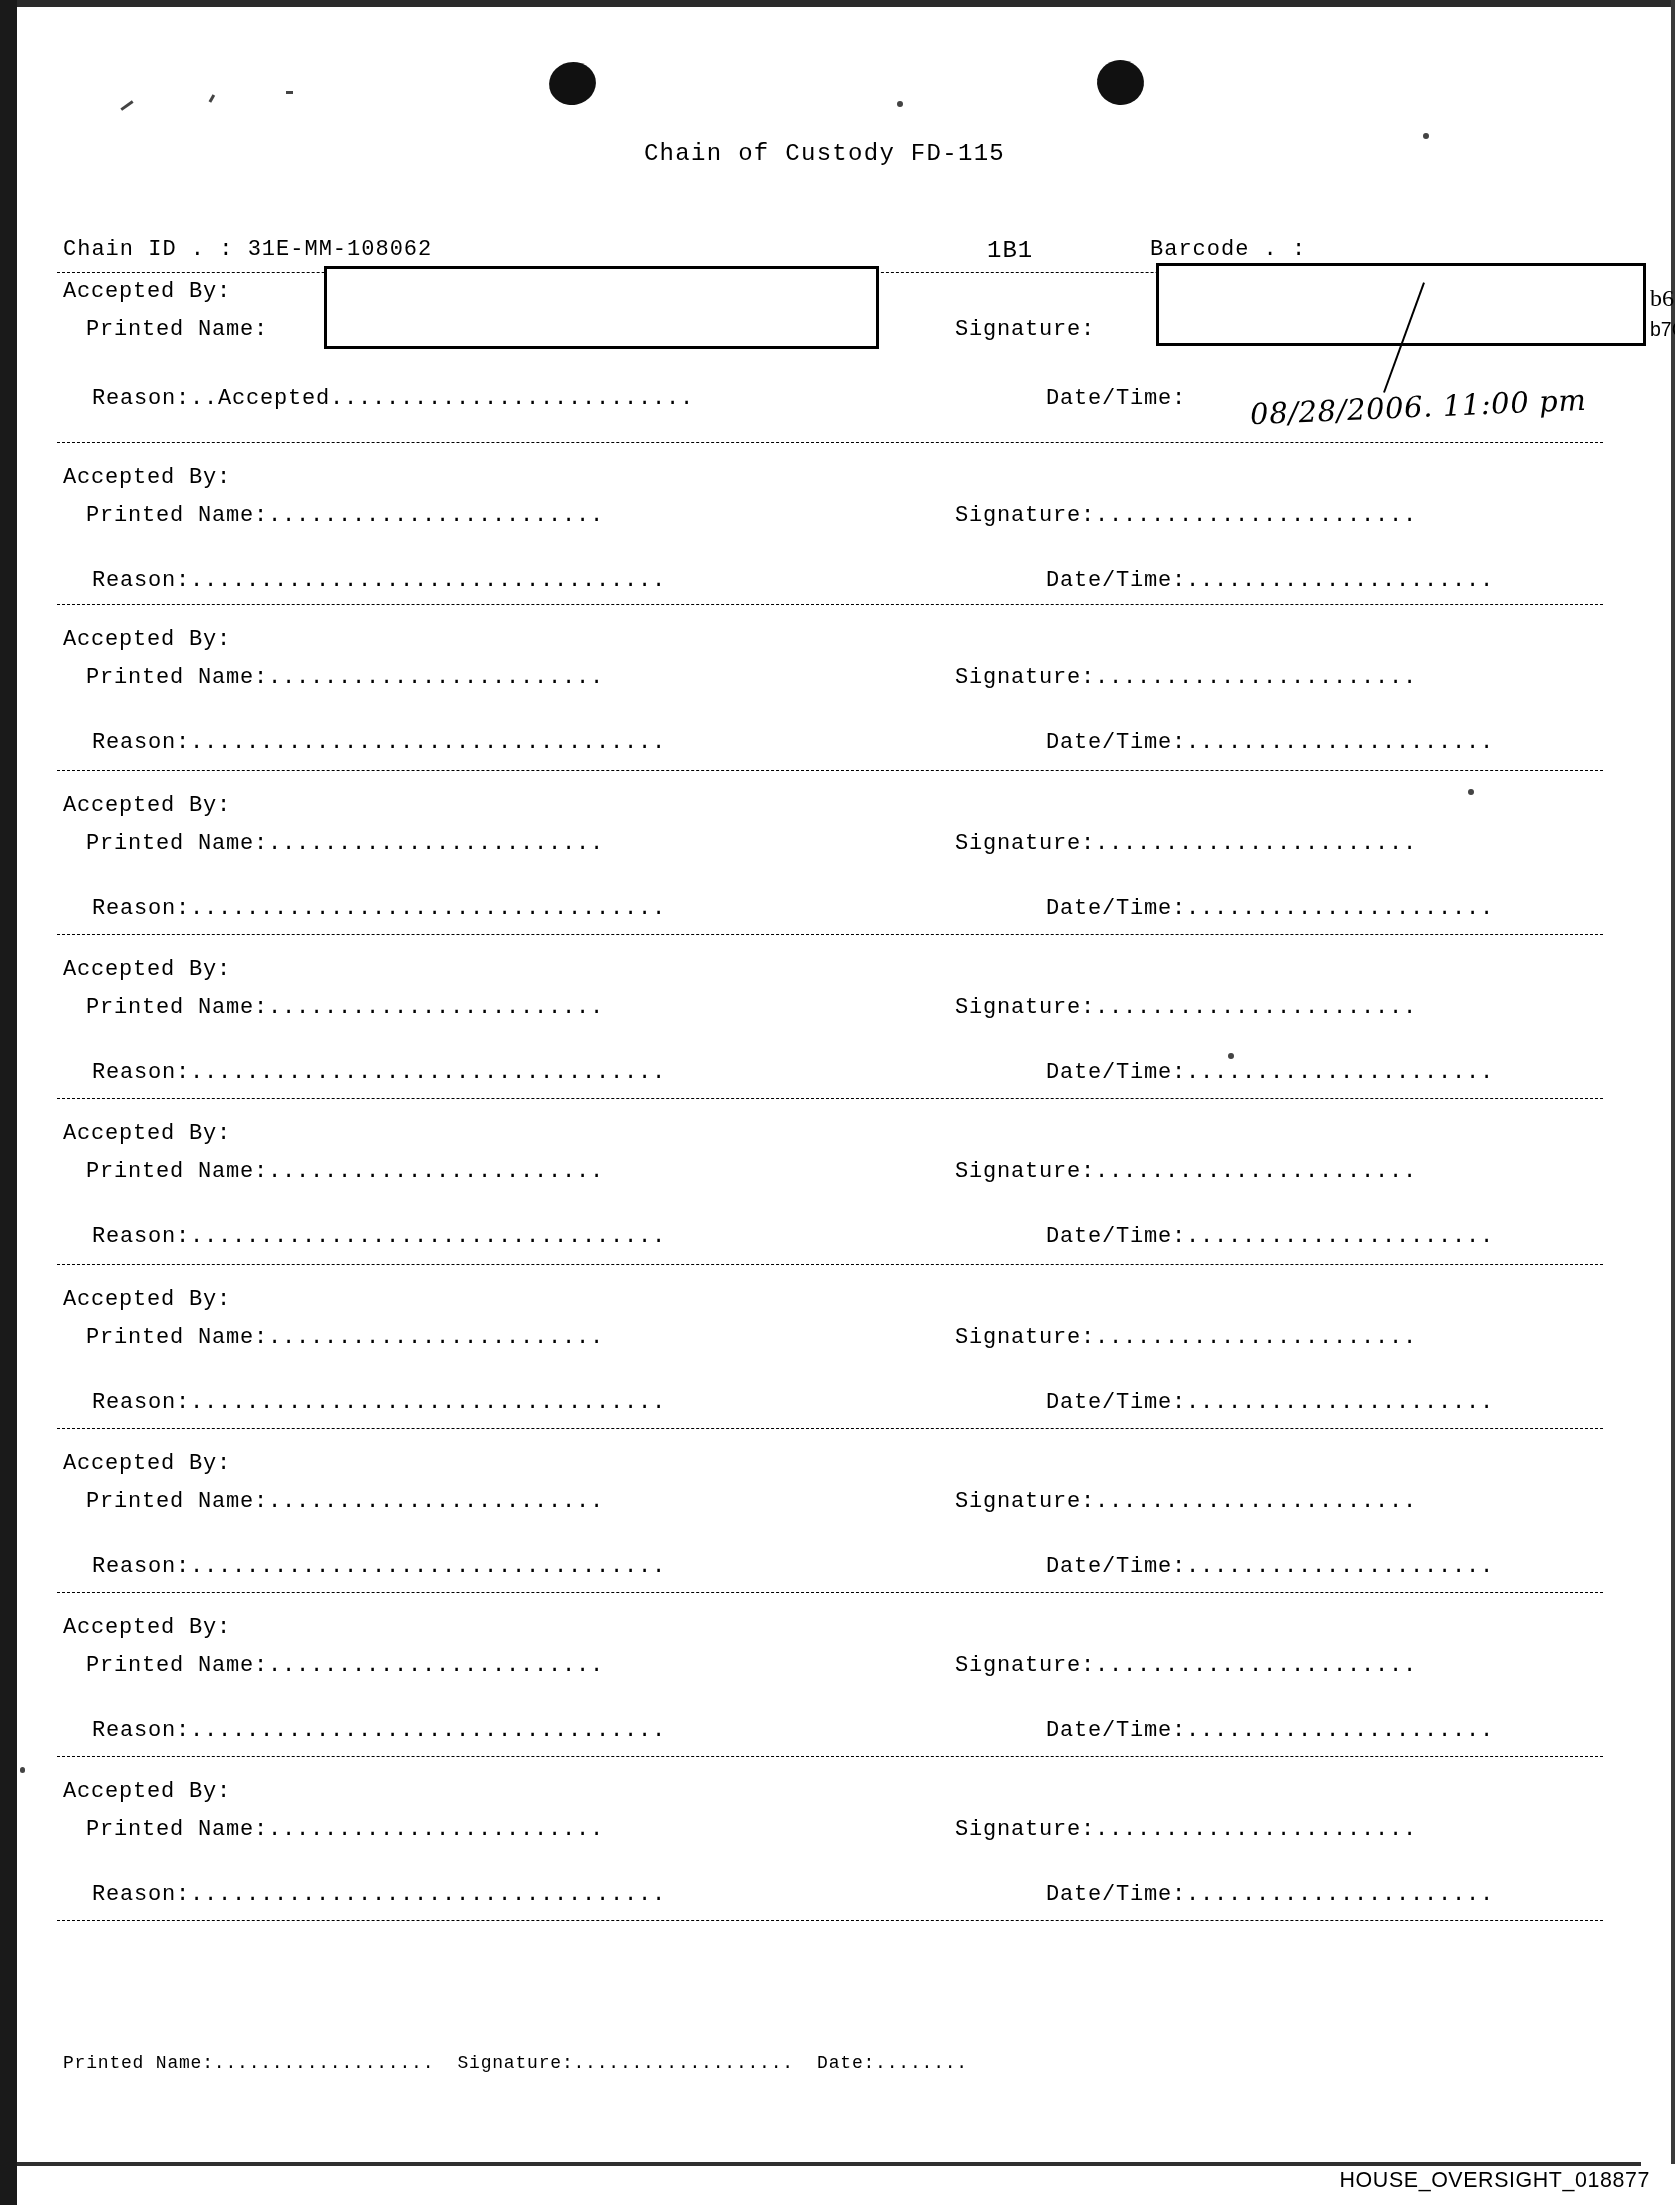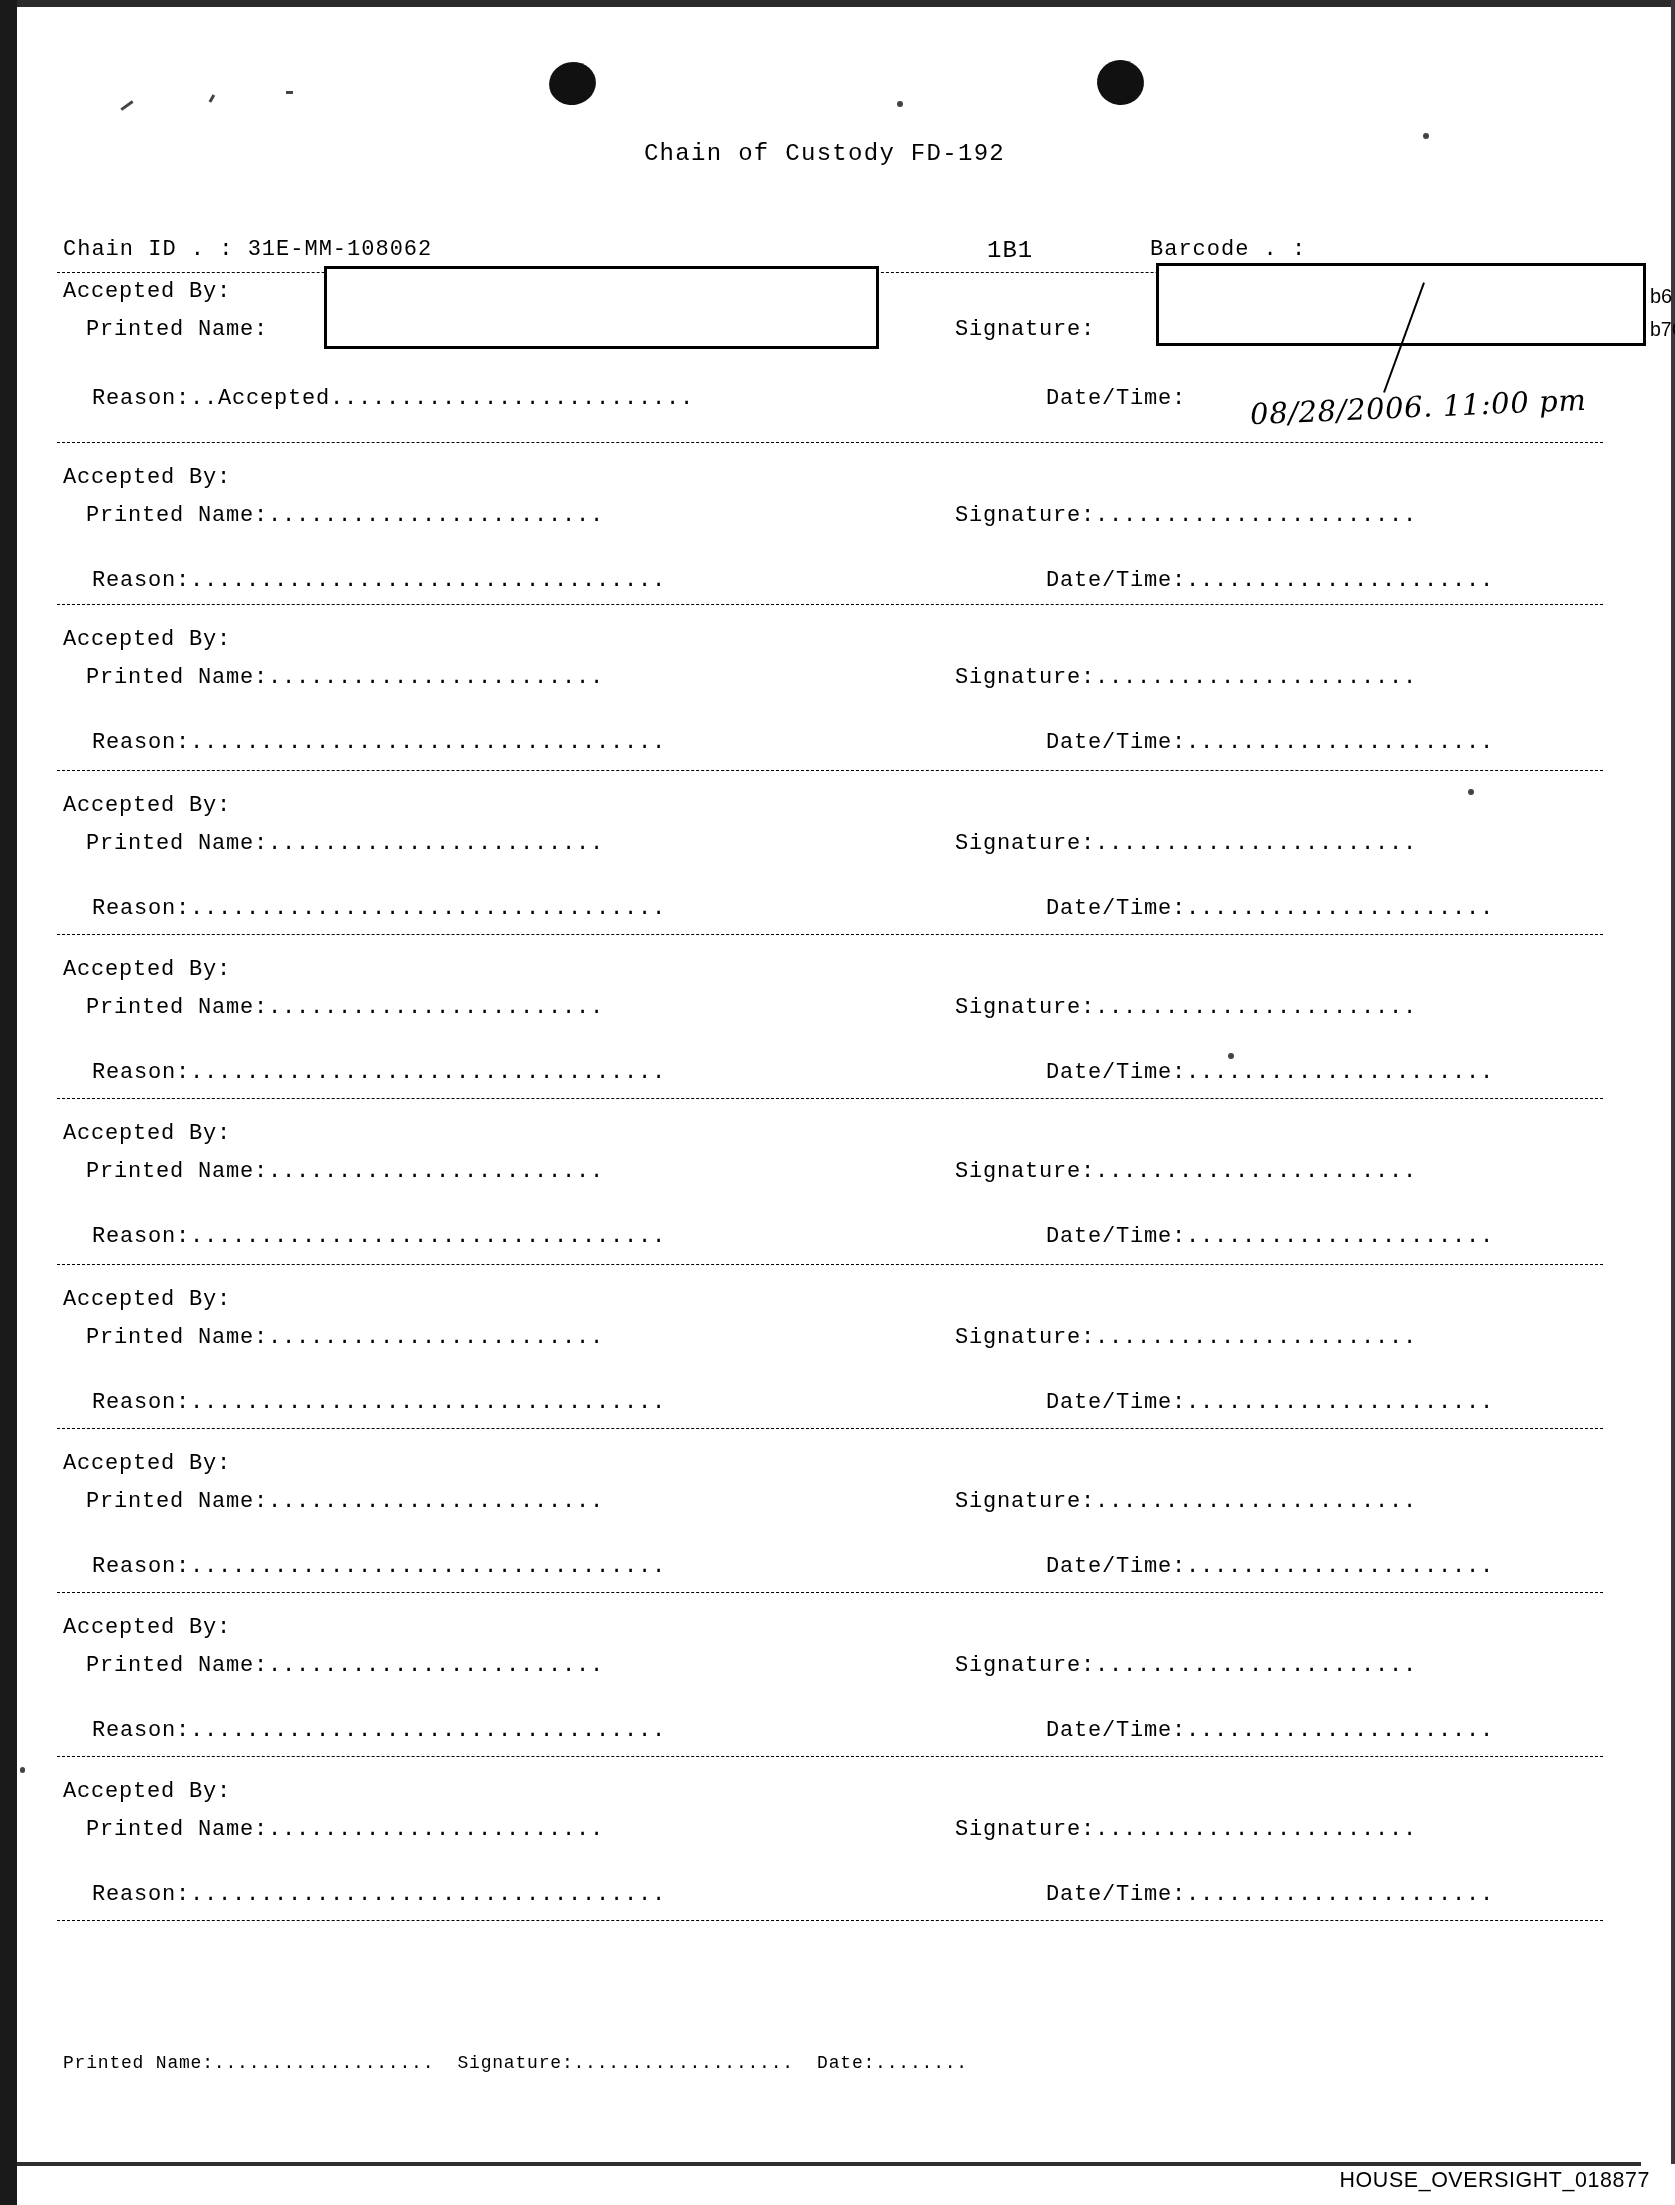--- a/index.html
+++ b/index.html
@@ -146,22 +146,22 @@
   .redact-sig {
     left: 1111px;
     top: 263px;
     width: 484px;
     height: 77px;
   }
   .bcode-b6 {
     position: absolute;
     left: 1605px;
     top: 285px;
-    font-size: 20px;
-    font-family: Liberation Sans, sans-serif;
+    font-size: 24px;
+    font-family: Liberation Serif, serif;
   }
   .bcode-b7c {
     position: absolute;
     left: 1605px;
     top: 318px;
     font-size: 19.5px;
     font-family: "Liberation Sans", sans-serif;
   }
 
   .handwriting {
@@ -229,21 +229,21 @@
   <div class="specks" style="left:208px; top:97px; width:7.8px; height:3.2px; transform:rotate(-60deg);"></div>
   <div class="specks" style="left:286px; top:91px; width:6.5px; height:3.2px;"></div>
   <div class="specks" style="left:897px; top:101px; width:5.8px; height:5.8px; border-radius:50%;"></div>
   <div class="specks" style="left:1423px; top:133px; width:5.8px; height:5.8px; border-radius:50%;"></div>
   <div class="specks" style="left:1468px; top:789px; width:5.8px; height:5.8px; border-radius:50%;"></div>
   <div class="specks" style="left:1228px; top:1053px; width:5.8px; height:5.8px; border-radius:50%;"></div>
   <div class="specks" style="left:19.5px; top:1767px; width:5.8px; height:5.8px; border-radius:50%;"></div>
 
   <div class="content">
 
-    <div class="title">Chain of Custody FD-192</div>
+    <div class="title">Chain of Custody FD-115</div>
 
     <div class="row-caseid"><span>Chain ID . : </span><span>31E-MM-108062</span></div>
     <div class="caseid-mid">1B1</div>
     <div class="caseid-barcode">Barcode . :</div>
 
     <div class="dashrule" style="top:272px;"></div>
 
     <div class="block" style="top:279px;">
       <span class="lbl-accepted" style="top:0;">Accepted By:</span>
       <span class="lbl-printed" style="top:38px;">Printed Name:</span>

